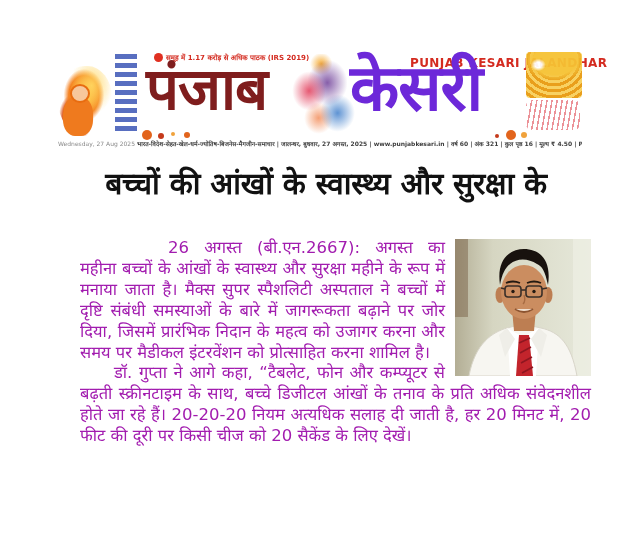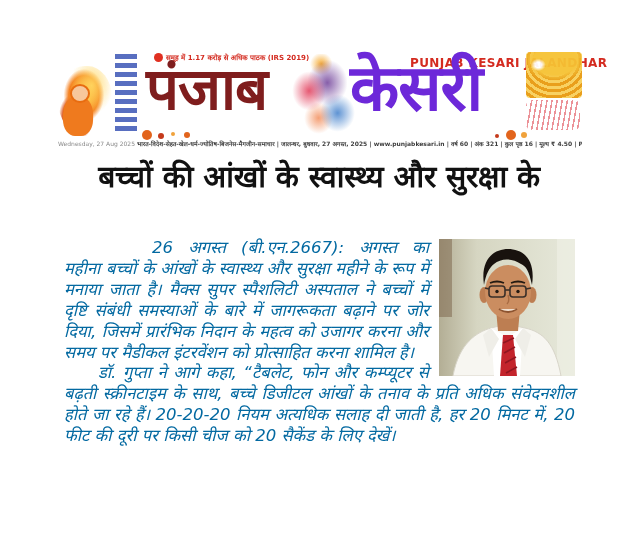--- a/index.html
+++ b/index.html
@@ -60,26 +60,26 @@
     background:#e2641c;box-shadow:14px 1px 0 -2px #c53a1c,26px -1px 0 -3px #f0a23c,40px 0 0 -2px #e2641c;}
   .figs-right{position:absolute;right:66px;bottom:-2px;width:10px;height:10px;border-radius:50%;
     background:#e2641c;box-shadow:13px 0 0 -2px #f0a23c,-14px 1px 0 -3px #c53a1c;}
 
   
   .folio{position:absolute;left:58px;top:139px;width:524px;font-size:6px;line-height:9px;
     white-space:nowrap;overflow:hidden;color:#8a8a8a;}
   .folio b{color:#3c3c3c;font-weight:bold;}
 
   
-  .headline{position:absolute;left:68px;top:158px;width:500px;margin:1px;text-align:center;
+  .headline{position:absolute;left:68px;top:158px;width:500px;margin:8px;text-align:center;
     font-size:30px;line-height:36px;font-weight:bold;color:#111;letter-spacing:-0.3px;}
 
   
-  .article{position:absolute;left:64px;top:238px;width:511px;color:#0369a1;
-    font-size:16.5px;line-height:20.9px;text-align:justify;font-style:italic;}
+  .article{position:absolute;left:80px;top:238px;width:511px;color:#a21caf;
+    font-size:16.5px;line-height:20.9px;text-align:justify;}
   .article p{margin:0;}
   .p1{text-indent:88px;}
   .p2,.p3{text-indent:34px;}
   .photo{float:right;width:136px;height:137px;margin:1px 0 4px 10px;display:block;}
   .photo svg{display:block;width:100%;height:100%;}
 </style>
 </head>
 <body>
 
 <div class="page">

